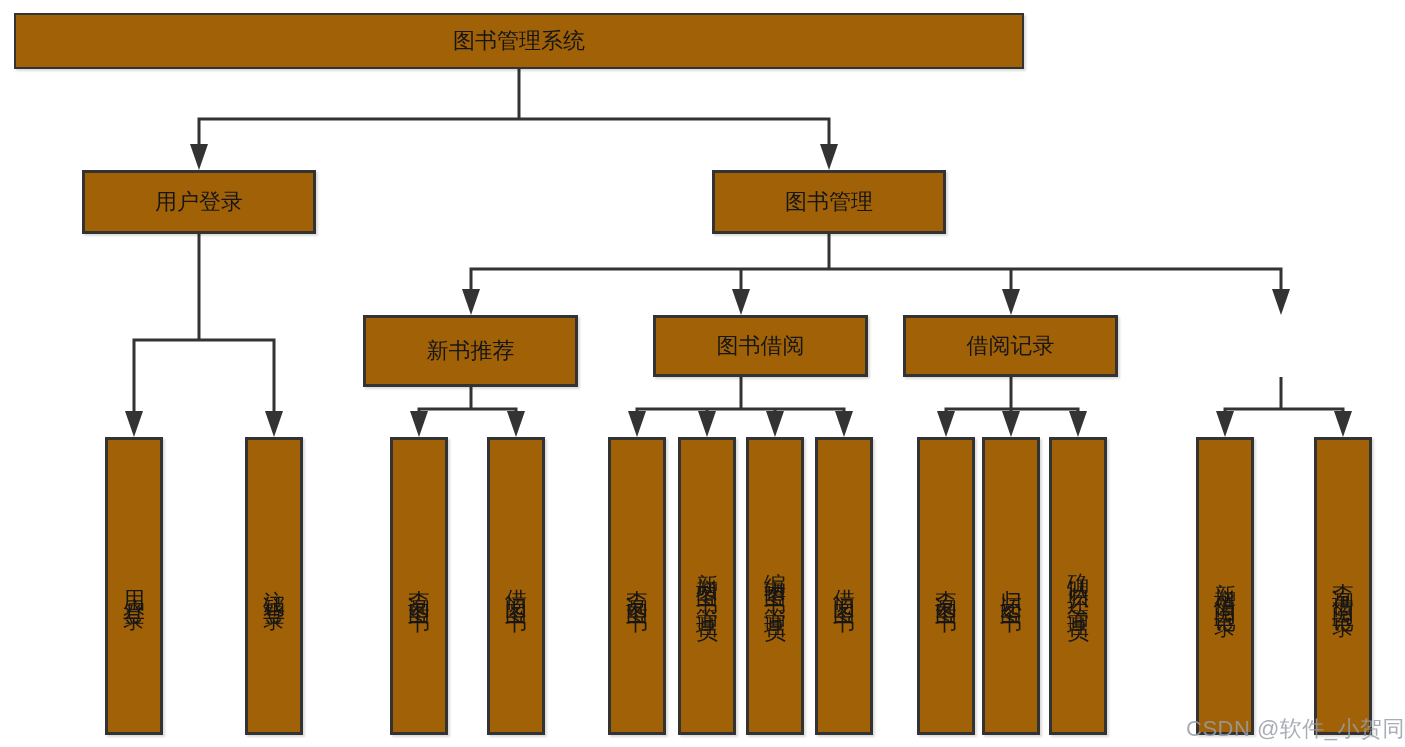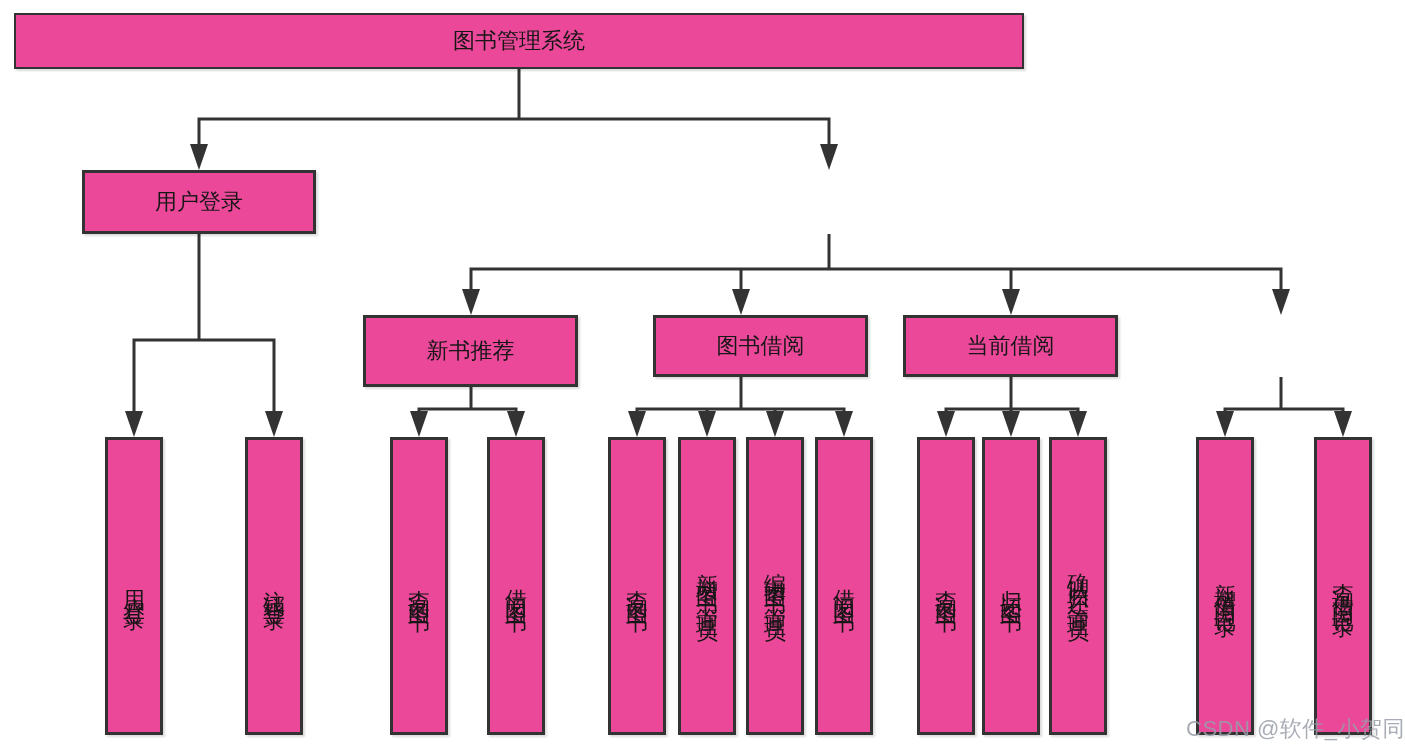--- a/index.html
+++ b/index.html
@@ -2,21 +2,21 @@
 <html><head>
 <meta charset="utf-8">
 <style>
   html,body{margin:0;padding:0;background:#fff;}
   .canvas{
     position:relative;width:1405px;height:747px;background:#ffffff;overflow:hidden;
     font-family:"Liberation Sans","DejaVu Sans",sans-serif;color:#161616;
   }
   svg.connectors{position:absolute;left:0;top:0;width:1405px;height:747px;}
   .node{
-    position:absolute;background:#ec4899;border:3px solid #333333;box-sizing:border-box;
+    position:absolute;background:#a16207;border:3px solid #333333;box-sizing:border-box;
     display:flex;align-items:center;justify-content:center;
     font-size:22px;line-height:1;white-space:nowrap;
     box-shadow:2px 2px 2px rgba(0,0,0,0.14);
   }
   .node.root{border-width:2px;}
   .node.leaf{top:437px;width:58px;height:298px;}
   .node.leaf .vtext{
     writing-mode:vertical-rl;text-orientation:mixed;
     letter-spacing:7px;line-height:1;white-space:nowrap;
   }
@@ -92,29 +92,32 @@
     </g>
   </svg>
 
   <div class="node root" style="left:14px;top:13px;width:1010px;height:56px">
     <span>图书管理系统</span>
   </div>
 
   <div class="node" style="left:82px;top:170px;width:234px;height:64px">
     <span>用户登录</span>
   </div>
+  <div class="node" style="left:712px;top:170px;width:234px;height:64px">
+    <span>图书管理</span>
+  </div>
 
   <div class="node" style="left:363px;top:315px;width:215px;height:72px">
     <span>新书推荐</span>
   </div>
   <div class="node" style="left:653px;top:315px;width:215px;height:62px">
     <span>图书借阅</span>
   </div>
   <div class="node" style="left:903px;top:315px;width:215px;height:62px">
-    <span>当前借阅</span>
+    <span>借阅记录</span>
   </div>
 
   <div class="node leaf" style="left:105px">
     <span class="vtext">用户登录</span>
   </div>
   <div class="node leaf" style="left:245px">
     <span class="vtext">注销登录</span>
   </div>
   <div class="node leaf" style="left:390px">
     <span class="vtext">查询图书</span>

